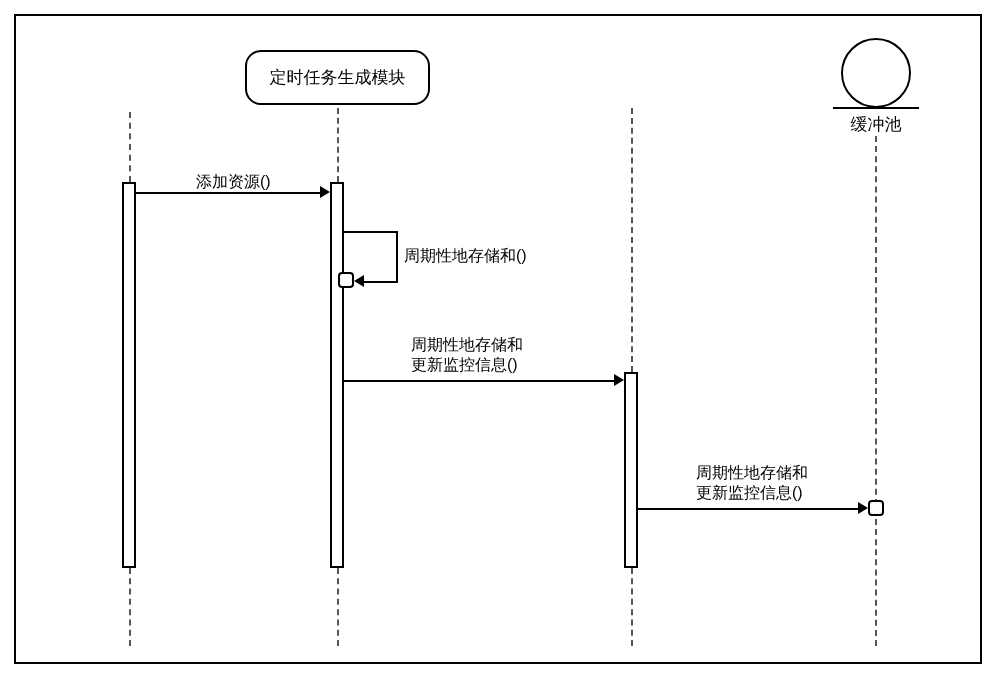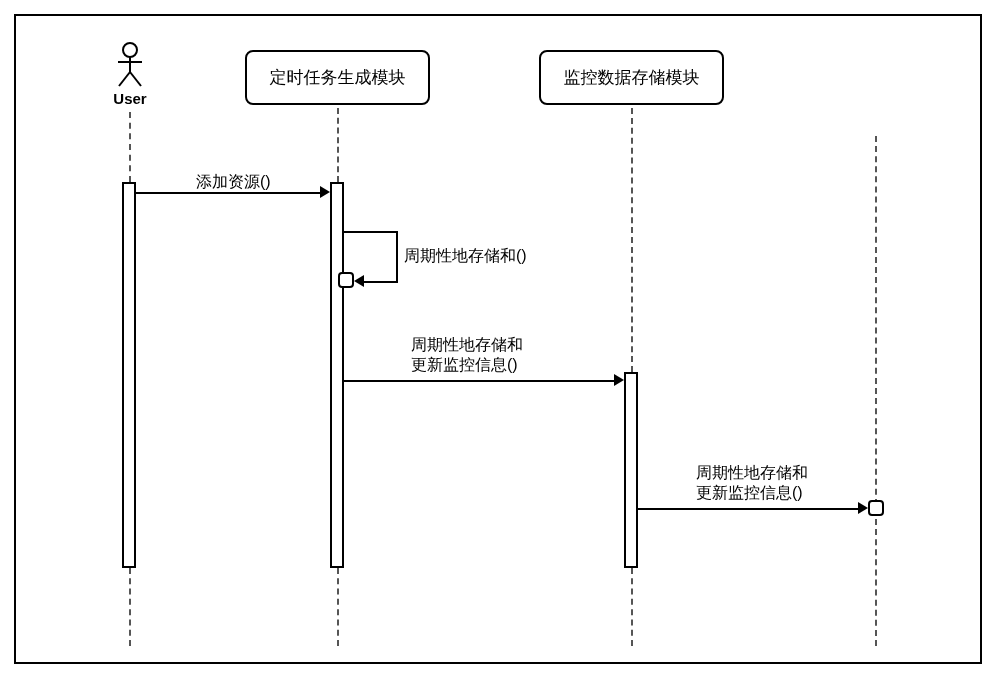--- a/index.html
+++ b/index.html
@@ -34,21 +34,21 @@
   .actor-label {
     font-family: Arial, sans-serif;
     font-weight: bold;
     font-size: 15px;
     margin-top: 2px;
   }
 
   .module-box {
     position: absolute;
     border: 2px solid #000;
-    border-radius: 8px;
+    border-radius: 16px;
     background: #fff;
     padding: 14px 2px;
     font-size: 17px;
     text-align: center;
     box-sizing: border-box;
   }
 
   .entity-circle {
     position: absolute;
     text-align: center;
@@ -129,39 +129,31 @@
     line-height: 1.25;
   }
 
   
 </style>
 </head>
 <body>
 
 <div class="outer-frame">
 
-  <div class="actor-head" style="left:84px; top:26px; width:60px;">
-    <svg class="actor-svg" width="30" height="46" viewBox="0 0 30 46">
-      <circle cx="15" cy="8" r="7" stroke="#000" stroke-width="2" fill="#fff"></circle>
-      <line x1="15" y1="15" x2="15" y2="30" stroke="#000" stroke-width="2"></line>
-      <line x1="3" y1="20" x2="27" y2="20" stroke="#000" stroke-width="2"></line>
-      <line x1="15" y1="30" x2="4" y2="44" stroke="#000" stroke-width="2"></line>
-      <line x1="15" y1="30" x2="26" y2="44" stroke="#000" stroke-width="2"></line>
-    </svg>
-    <div class="actor-label">User</div>
-  </div>
 
   <div class="module-box" style="left:229px; top:34px; width:185px;">
     <span>定时任务生成模块</span>
   </div>
 
-  <div class="module-box" style="left:523px; top:34px; width:185px;">
-    <span>监控数据存储模块</span>
+
+  <div class="entity-circle" style="left:810px; top:22px; width:100px;">
+    <div class="circle"></div>
+    <div class="underline"></div>
+    <div class="entity-label">缓冲池</div>
   </div>
-
 
   <div class="lifeline" style="left:113px; top:96px;  height:70px;"></div>
   <div class="lifeline" style="left:113px; top:552px; height:78px;"></div>
 
   <div class="lifeline" style="left:321px; top:92px;  height:74px;"></div>
   <div class="lifeline" style="left:321px; top:552px; height:78px;"></div>
 
   <div class="lifeline" style="left:615px; top:92px;  height:264px;"></div>
   <div class="lifeline" style="left:615px; top:552px; height:78px;"></div>
 

